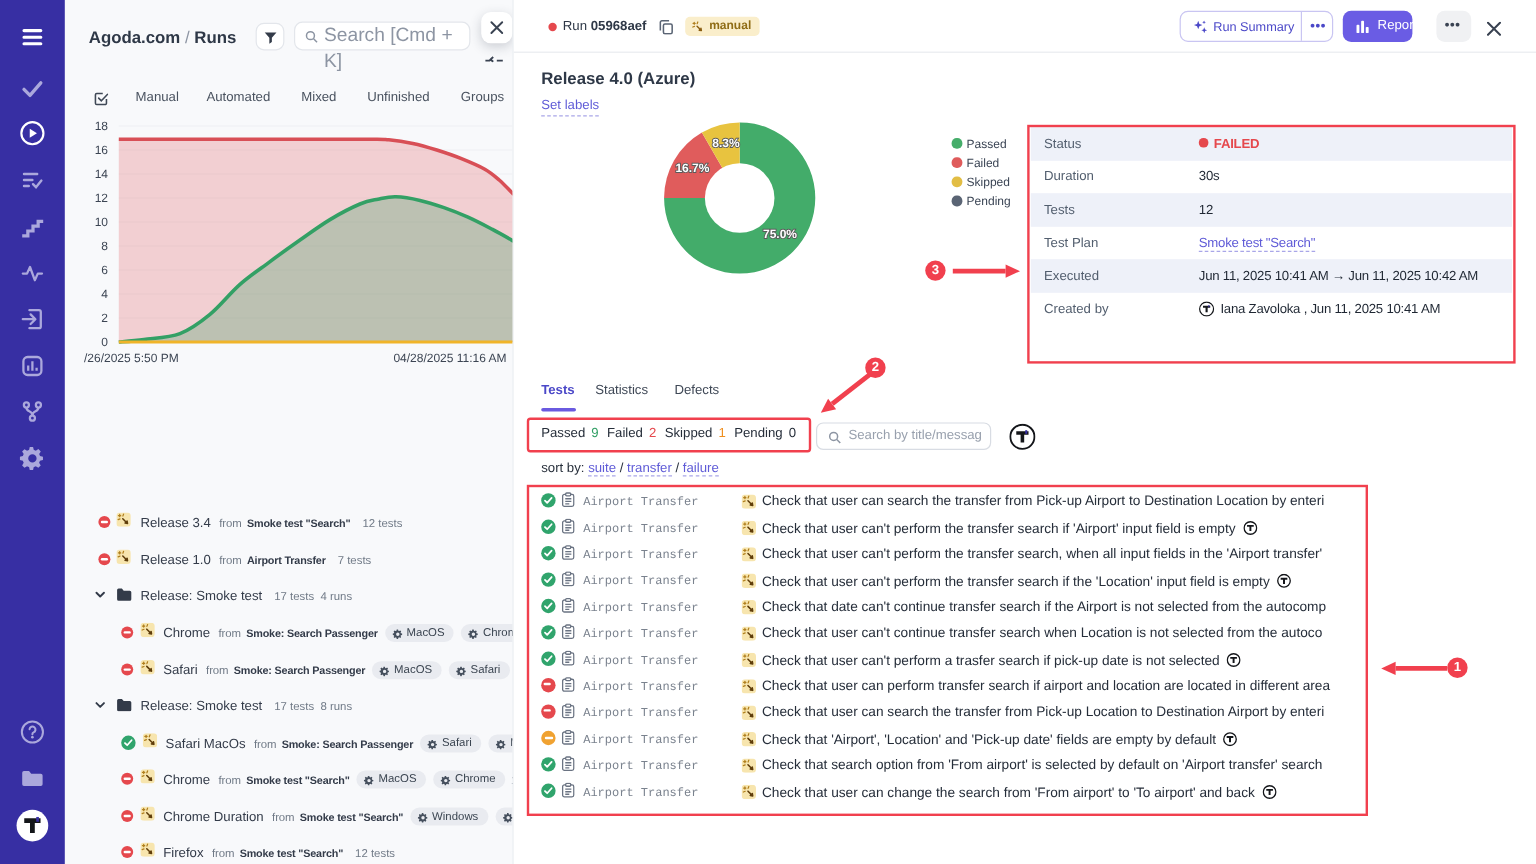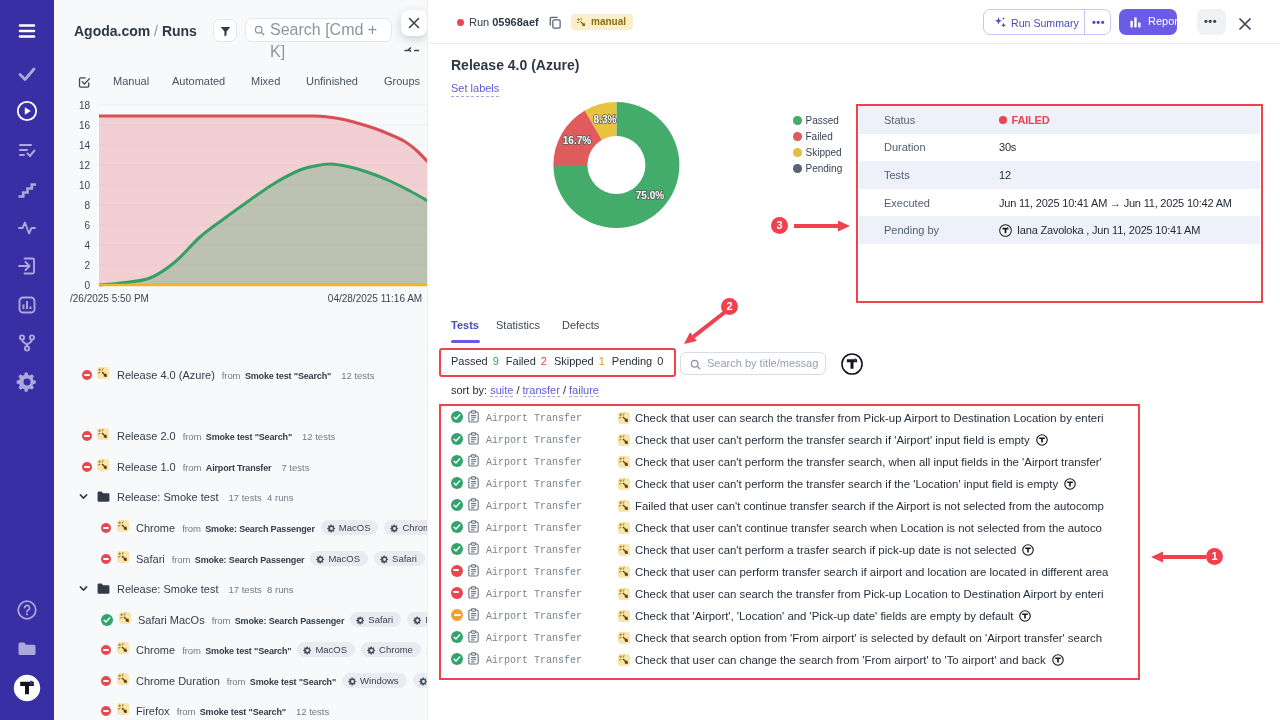--- a/index.html
+++ b/index.html
@@ -31,21 +31,21 @@
 .topbar { position:absolute; left:0; top:0; width:852px; height:44px; background:#fff; border-bottom:1px solid #e9ebef; }
 .badge-manual { display:inline-block; height:16px; line-height:16px; background:#faeecb; border-radius:4px; padding:0 7px 0 20px; font-size:10px; font-weight:bold; color:#8f6c15; position:relative; }
 .btngrp { position:absolute; top:9px; height:26px; border:1px solid #c9c5f2; background:#fff; color:#4b48c8; border-radius:7px; font-size:11px; }
 .btnrep { position:absolute; top:9px; height:26px; background:#6a5ce4; color:#fff; border-radius:7px; font-size:11px; }
 .btndots { position:absolute; top:9px; height:26px; background:#f0f1f3; color:#3a4352; border-radius:7px; font-size:11px; }
 .h1 { position:absolute; left:23px; top:57px; font-size:14px; font-weight:bold; color:#2e3847; }
 .setlabels { position:absolute; left:23px; top:82px; font-size:11px; color:#5f5bd7; border-bottom:1px dashed #a9a6e8; padding-bottom:2px; }
 .stbl { position:absolute; left:431px; top:106px; width:401px; }
 .strow { height:27.6px; display:flex; align-items:center; font-size:11px; }
 .strow:nth-child(odd) { background:#eef1f9; }
-.stlabel { width:140px; padding-left:25px; color:#525e6e; }
+.stlabel { width:140px; padding-left:11px; color:#525e6e; }
 .stval { color:#1f2733; letter-spacing:-0.2px; }
 .ttab { position:absolute; top:319px; font-size:11px; color:#3f4856; }
 .ann-circle { position:absolute; width:17px; height:17px; border-radius:50%; background:#f1404e; color:#fff; font-size:11px; font-weight:bold; text-align:center; line-height:17px; z-index:25; }
 .redbox { position:absolute; border:2px solid #f1404e; z-index:20; }
 .trow { position:absolute; left:23px; height:20px; white-space:nowrap; font-size:11.4px; color:#262e3a; }
 .tsuite { font-family:"Liberation Mono", monospace; font-size:10px; color:#7a828e; }
 .g1 { display:inline-block; width:5px; }
 .g2 { display:inline-block; width:7px; }
 .tsearch { position:absolute; left:252px; top:352px; width:146px; height:23px; border:1px solid #d8dce3; border-radius:6px; background:#fff; font-size:11px; color:#98a0ad; line-height:21px; padding-left:26px; }
 .ilink { color:#5f5bd7; border-bottom:1px dashed #a9a6e8; }
@@ -168,30 +168,25 @@
       <text x="36" y="228.5" font-size="10" fill="#3c4553" text-anchor="end">6</text>
       <text x="36" y="208.5" font-size="10" fill="#3c4553" text-anchor="end">8</text>
       <text x="36" y="188.5" font-size="10" fill="#3c4553" text-anchor="end">10</text>
       <text x="36" y="168.5" font-size="10" fill="#3c4553" text-anchor="end">12</text>
       <text x="36" y="148.5" font-size="10" fill="#3c4553" text-anchor="end">14</text>
       <text x="36" y="128.5" font-size="10" fill="#3c4553" text-anchor="end">16</text>
       <text x="36" y="108.5" font-size="10" fill="#3c4553" text-anchor="end">18</text>
 <text x="16" y="302" font-size="10" fill="#3c4553">/26/2025 5:50 PM</text>
 <text x="321" y="302" font-size="10" fill="#3c4553" text-anchor="middle">04/28/2025 11:16 AM</text>
 </svg>
-<div class="row" style="left:28px;top:365px"><span class="icminus"></span><span class="sp" style="width:5px"></span><svg class="milist" width="12" height="12" viewBox="0 0 14 14">
-        <rect width="14" height="14" rx="3.5" fill="#f7e5ae"></rect>
-        <path d="M10.8 10.8L6.2 6.2M10.8 10.8l-2.4-.4M10.8 10.8l-.4-2.4" stroke="#5f3d0a" stroke-width="1.5" fill="none" stroke-linecap="round"></path>
-        <path d="M3.2 2v2.2M2 3.2h2.2M7 1.7l-.7 1.8M1.7 7l1.8-.7" stroke="#b07f1e" stroke-width="1.2" stroke-linecap="round"></path>
-      </svg><span class="sp" style="width:8px"></span><span class="rtitle">Release 4.0 (Azure)</span><span class="sp" style="width:7px"></span><span class="rfrom">from</span> <span class="rsrc">Smoke test "Search"</span><span class="sp" style="width:10px"></span><span class="rcount">12 tests</span></div>
 <div class="row" style="left:28px;top:426px"><span class="icminus"></span><span class="sp" style="width:5px"></span><svg class="milist" width="12" height="12" viewBox="0 0 14 14">
         <rect width="14" height="14" rx="3.5" fill="#f7e5ae"></rect>
         <path d="M10.8 10.8L6.2 6.2M10.8 10.8l-2.4-.4M10.8 10.8l-.4-2.4" stroke="#5f3d0a" stroke-width="1.5" fill="none" stroke-linecap="round"></path>
         <path d="M3.2 2v2.2M2 3.2h2.2M7 1.7l-.7 1.8M1.7 7l1.8-.7" stroke="#b07f1e" stroke-width="1.2" stroke-linecap="round"></path>
-      </svg><span class="sp" style="width:8px"></span><span class="rtitle">Release 2.0</span><span class="sp" style="width:7px"></span><span class="rfrom">from</span> <span class="rsrc">Smoke test "Search"</span><span class="sp" style="width:10px"></span><span class="rcount">12 tests</span></div>
+      </svg><span class="sp" style="width:8px"></span><span class="rtitle">Release 3.4</span><span class="sp" style="width:7px"></span><span class="rfrom">from</span> <span class="rsrc">Smoke test "Search"</span><span class="sp" style="width:10px"></span><span class="rcount">12 tests</span></div>
 <div class="row" style="left:28px;top:457px"><span class="icminus"></span><span class="sp" style="width:5px"></span><svg class="milist" width="12" height="12" viewBox="0 0 14 14">
         <rect width="14" height="14" rx="3.5" fill="#f7e5ae"></rect>
         <path d="M10.8 10.8L6.2 6.2M10.8 10.8l-2.4-.4M10.8 10.8l-.4-2.4" stroke="#5f3d0a" stroke-width="1.5" fill="none" stroke-linecap="round"></path>
         <path d="M3.2 2v2.2M2 3.2h2.2M7 1.7l-.7 1.8M1.7 7l1.8-.7" stroke="#b07f1e" stroke-width="1.2" stroke-linecap="round"></path>
       </svg><span class="sp" style="width:8px"></span><span class="rtitle">Release 1.0</span><span class="sp" style="width:7px"></span><span class="rfrom">from</span> <span class="rsrc">Airport Transfer</span><span class="sp" style="width:10px"></span><span class="rcount">7 tests</span></div>
 <div class="row" style="left:24px;top:487px"><svg width="11" height="11" viewBox="0 0 14 14" style="vertical-align:-1px">
         <path d="M3 5l4 4 4-4" stroke="#333b49" stroke-width="2" fill="none" stroke-linecap="round" stroke-linejoin="round"></path>
       </svg><span class="sp" style="width:8px"></span><svg width="13" height="11" viewBox="0 0 15 13" style="vertical-align:-1px">
         <path d="M0.5 2A1.5 1.5 0 0 1 2 0.5h3.2L7 2.6h6A1.5 1.5 0 0 1 14.5 4.1v7A1.5 1.5 0 0 1 13 12.6H2A1.5 1.5 0 0 1 0.5 11.1z" fill="#333b49"></path>
       </svg><span class="sp" style="width:7px"></span><span class="rtitle">Release: Smoke test</span><span class="sp" style="width:10px"></span><span class="rcount">17 tests&nbsp; 4 runs</span></div>
@@ -319,25 +314,29 @@
       </div>
 <div class="strow">
         <div class="stlabel">Duration</div>
         <div class="stval">30s</div>
       </div>
 <div class="strow">
         <div class="stlabel">Tests</div>
         <div class="stval">12</div>
       </div>
 <div class="strow">
+        <div class="stlabel">Test Plan</div>
+        <div class="stval"><span style="color:#5f5bd7;border-bottom:1px dashed #a9a6e8">Smoke test "Search"</span></div>
+      </div>
+<div class="strow">
         <div class="stlabel">Executed</div>
         <div class="stval">Jun 11, 2025 10:41 AM → Jun 11, 2025 10:42 AM</div>
       </div>
 <div class="strow">
-        <div class="stlabel">Pending by</div>
+        <div class="stlabel">Created by</div>
         <div class="stval"><svg width="13" height="13" viewBox="0 0 28 28" style="vertical-align:-3px;margin-right:5px">
             <circle cx="14" cy="14" r="12.5" fill="#fff" stroke="#14161a" stroke-width="2.2"></circle>
             <path d="M7.5 8h13v3.8h-4.6V20h-3.8v-8.2H7.5z" fill="#14161a"></path>
             <rect x="17" y="7" width="2.1" height="3.8" fill="#372fa3"></rect>
           </svg>Iana Zavoloka , Jun 11, 2025 10:41 AM</div>
       </div>
 </div>
 <div class="ttab" style="left:23px;color:#4b48c8;font-weight:bold">Tests<div style="position:absolute;left:0;top:21px;width:29px;height:2.5px;background:#6a5ae0;border-radius:2px"></div></div>
 <div class="ttab" style="left:68px">Statistics</div>
 <div class="ttab" style="left:134px">Defects</div>
@@ -417,21 +416,21 @@
         </svg></span><span class="sp" style="width:5px"></span><svg width="11" height="13" viewBox="0 0 13 15" style="vertical-align:-2px">
         <g stroke="#6a7382" stroke-width="1.3" fill="none">
           <rect x="1" y="2.2" width="11" height="11.8" rx="1.8"></rect>
           <rect x="4" y="0.8" width="5" height="2.8" rx="1" fill="#fff"></rect>
           <path d="M3.6 6.5h6M3.6 9h6M3.6 11.5h4"></path>
         </g>
       </svg><span class="sp" style="width:7px"></span><span class="tsuite">Airport Transfer</span><span style="position:absolute;left:167px;top:2px"><svg width="12" height="12" style="vertical-align:-2px" viewBox="0 0 14 14">
           <rect width="14" height="14" rx="3.5" fill="#f7e5ae"></rect>
           <path d="M10.8 10.8L6.2 6.2M10.8 10.8l-2.4-.4M10.8 10.8l-.4-2.4" stroke="#5f3d0a" stroke-width="1.5" fill="none" stroke-linecap="round"></path>
           <path d="M3.2 2v2.2M2 3.2h2.2M7 1.7l-.7 1.8M1.7 7l1.8-.7" stroke="#b07f1e" stroke-width="1.2" stroke-linecap="round"></path>
-        </svg></span><span style="position:absolute;left:184px;top:2px;width:500px;overflow:hidden;white-space:nowrap">Failed that user can't continue transfer search if the Airport is not selected from the autocomp</span></div>
+        </svg></span><span style="position:absolute;left:184px;top:2px;width:500px;overflow:hidden;white-space:nowrap">Check that date can't continue transfer search if the Airport is not selected from the autocomp</span></div>
 <div class="trow" style="top:520px"><span class="iccheck" style="vertical-align:-2px"><svg width="12" height="12" viewBox="0 0 13 13" style="position:absolute;left:0;top:0">
           <path d="M3.4 6.7l2 2 4-4.5" stroke="#fff" stroke-width="1.6" fill="none" stroke-linecap="round" stroke-linejoin="round"></path>
         </svg></span><span class="sp" style="width:5px"></span><svg width="11" height="13" viewBox="0 0 13 15" style="vertical-align:-2px">
         <g stroke="#6a7382" stroke-width="1.3" fill="none">
           <rect x="1" y="2.2" width="11" height="11.8" rx="1.8"></rect>
           <rect x="4" y="0.8" width="5" height="2.8" rx="1" fill="#fff"></rect>
           <path d="M3.6 6.5h6M3.6 9h6M3.6 11.5h4"></path>
         </g>
       </svg><span class="sp" style="width:7px"></span><span class="tsuite">Airport Transfer</span><span style="position:absolute;left:167px;top:2px"><svg width="12" height="12" style="vertical-align:-2px" viewBox="0 0 14 14">
           <rect width="14" height="14" rx="3.5" fill="#f7e5ae"></rect>

